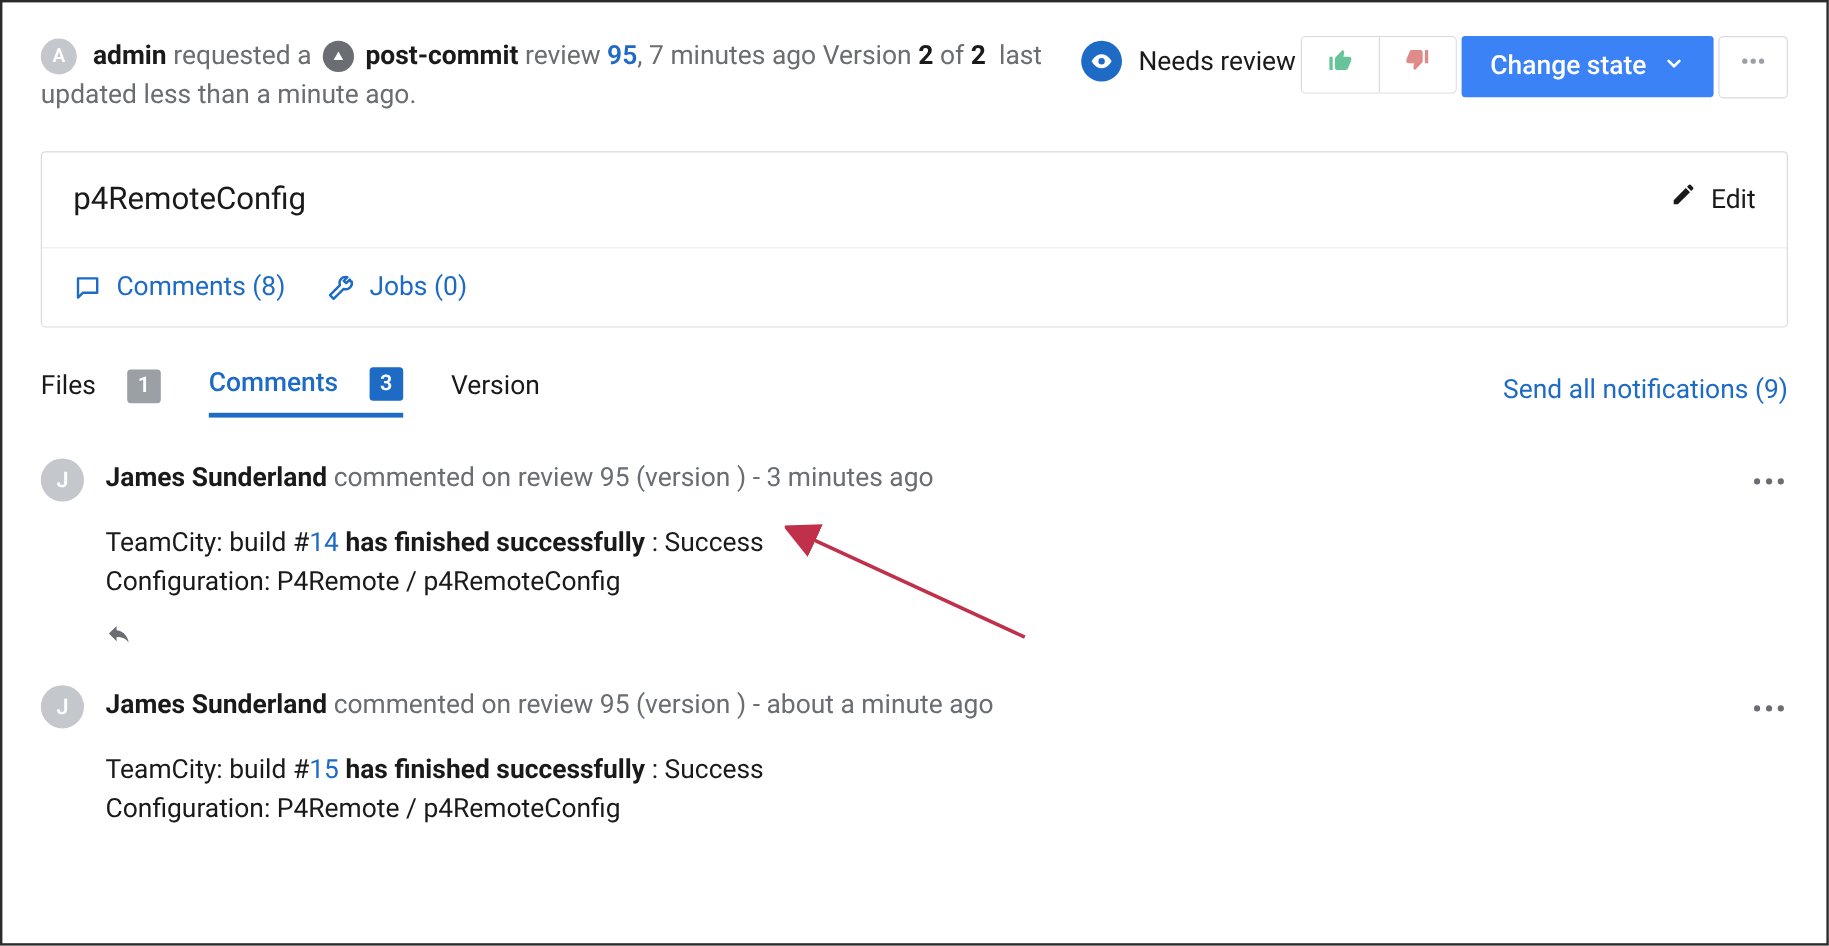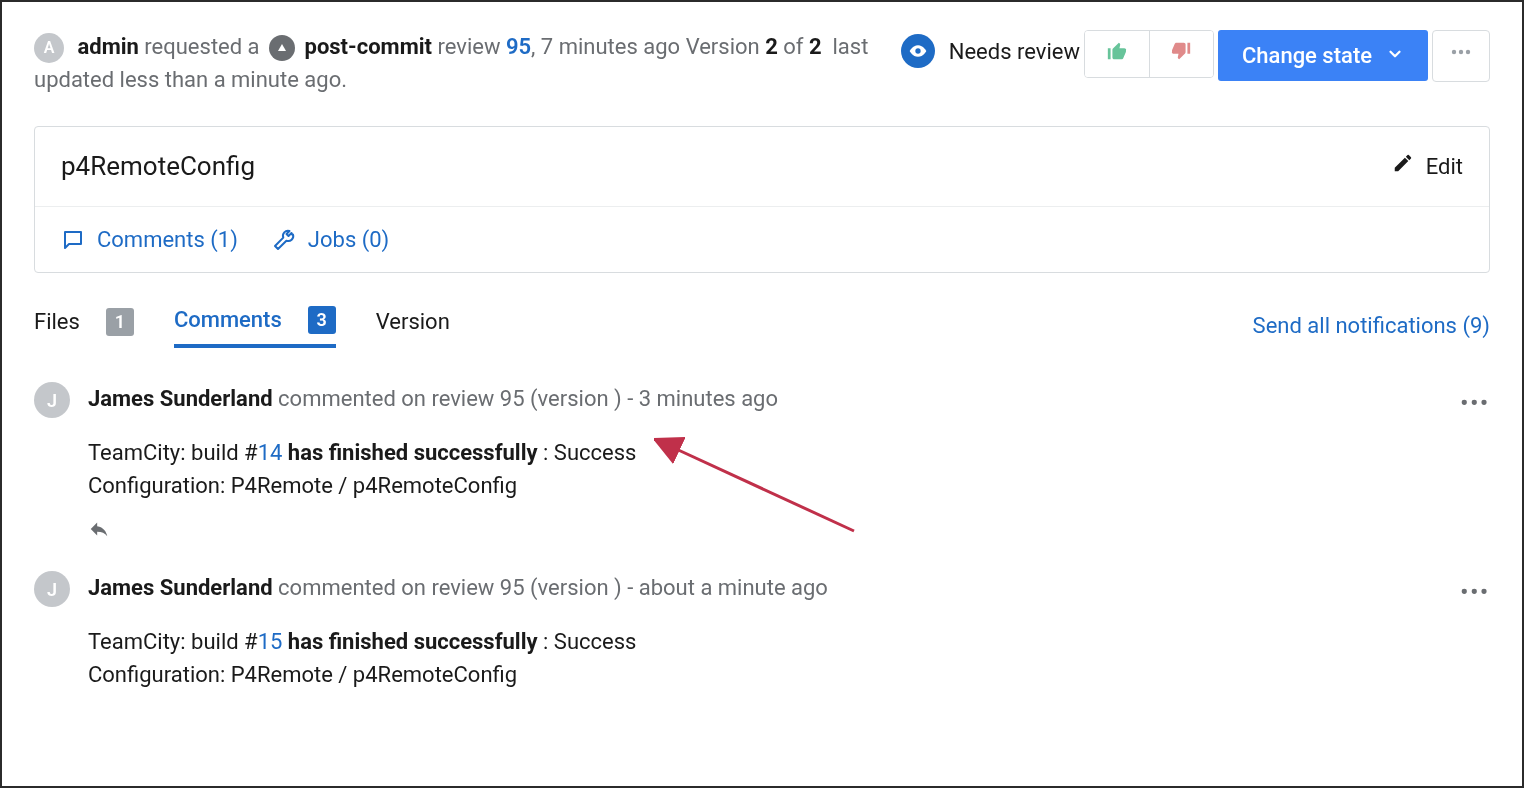--- a/index.html
+++ b/index.html
@@ -203,21 +203,21 @@
         <span>Edit</span>
       </div>
     </div>
     <div class="sub-row">
       <div class="sub-link">
         <span>
           <svg width="24" height="24" viewBox="0 0 24 24">
               <path d="M4 4h16v12H8l-4 4V4z" fill="none" stroke="#1e6bc5" stroke-width="2" stroke-linejoin="round"></path>
             </svg>
         </span>
-        <span>Comments (1)</span>
+        <span>Comments (8)</span>
       </div>
       <div class="sub-link">
         <span>
           <svg width="24" height="24" viewBox="0 0 24 24">
               <path d="M21 6.5a5 5 0 0 1-6.6 6.2L6 21l-3-3 8.3-8.4A5 5 0 0 1 17.5 3l-3 3 2 2 3-3c.3.5.5 1 .5 1.5z" fill="none" stroke="#1e6bc5" stroke-width="2" stroke-linejoin="round"></path>
             </svg>
         </span>
         <span>Jobs (0)</span>
       </div>
     </div>

